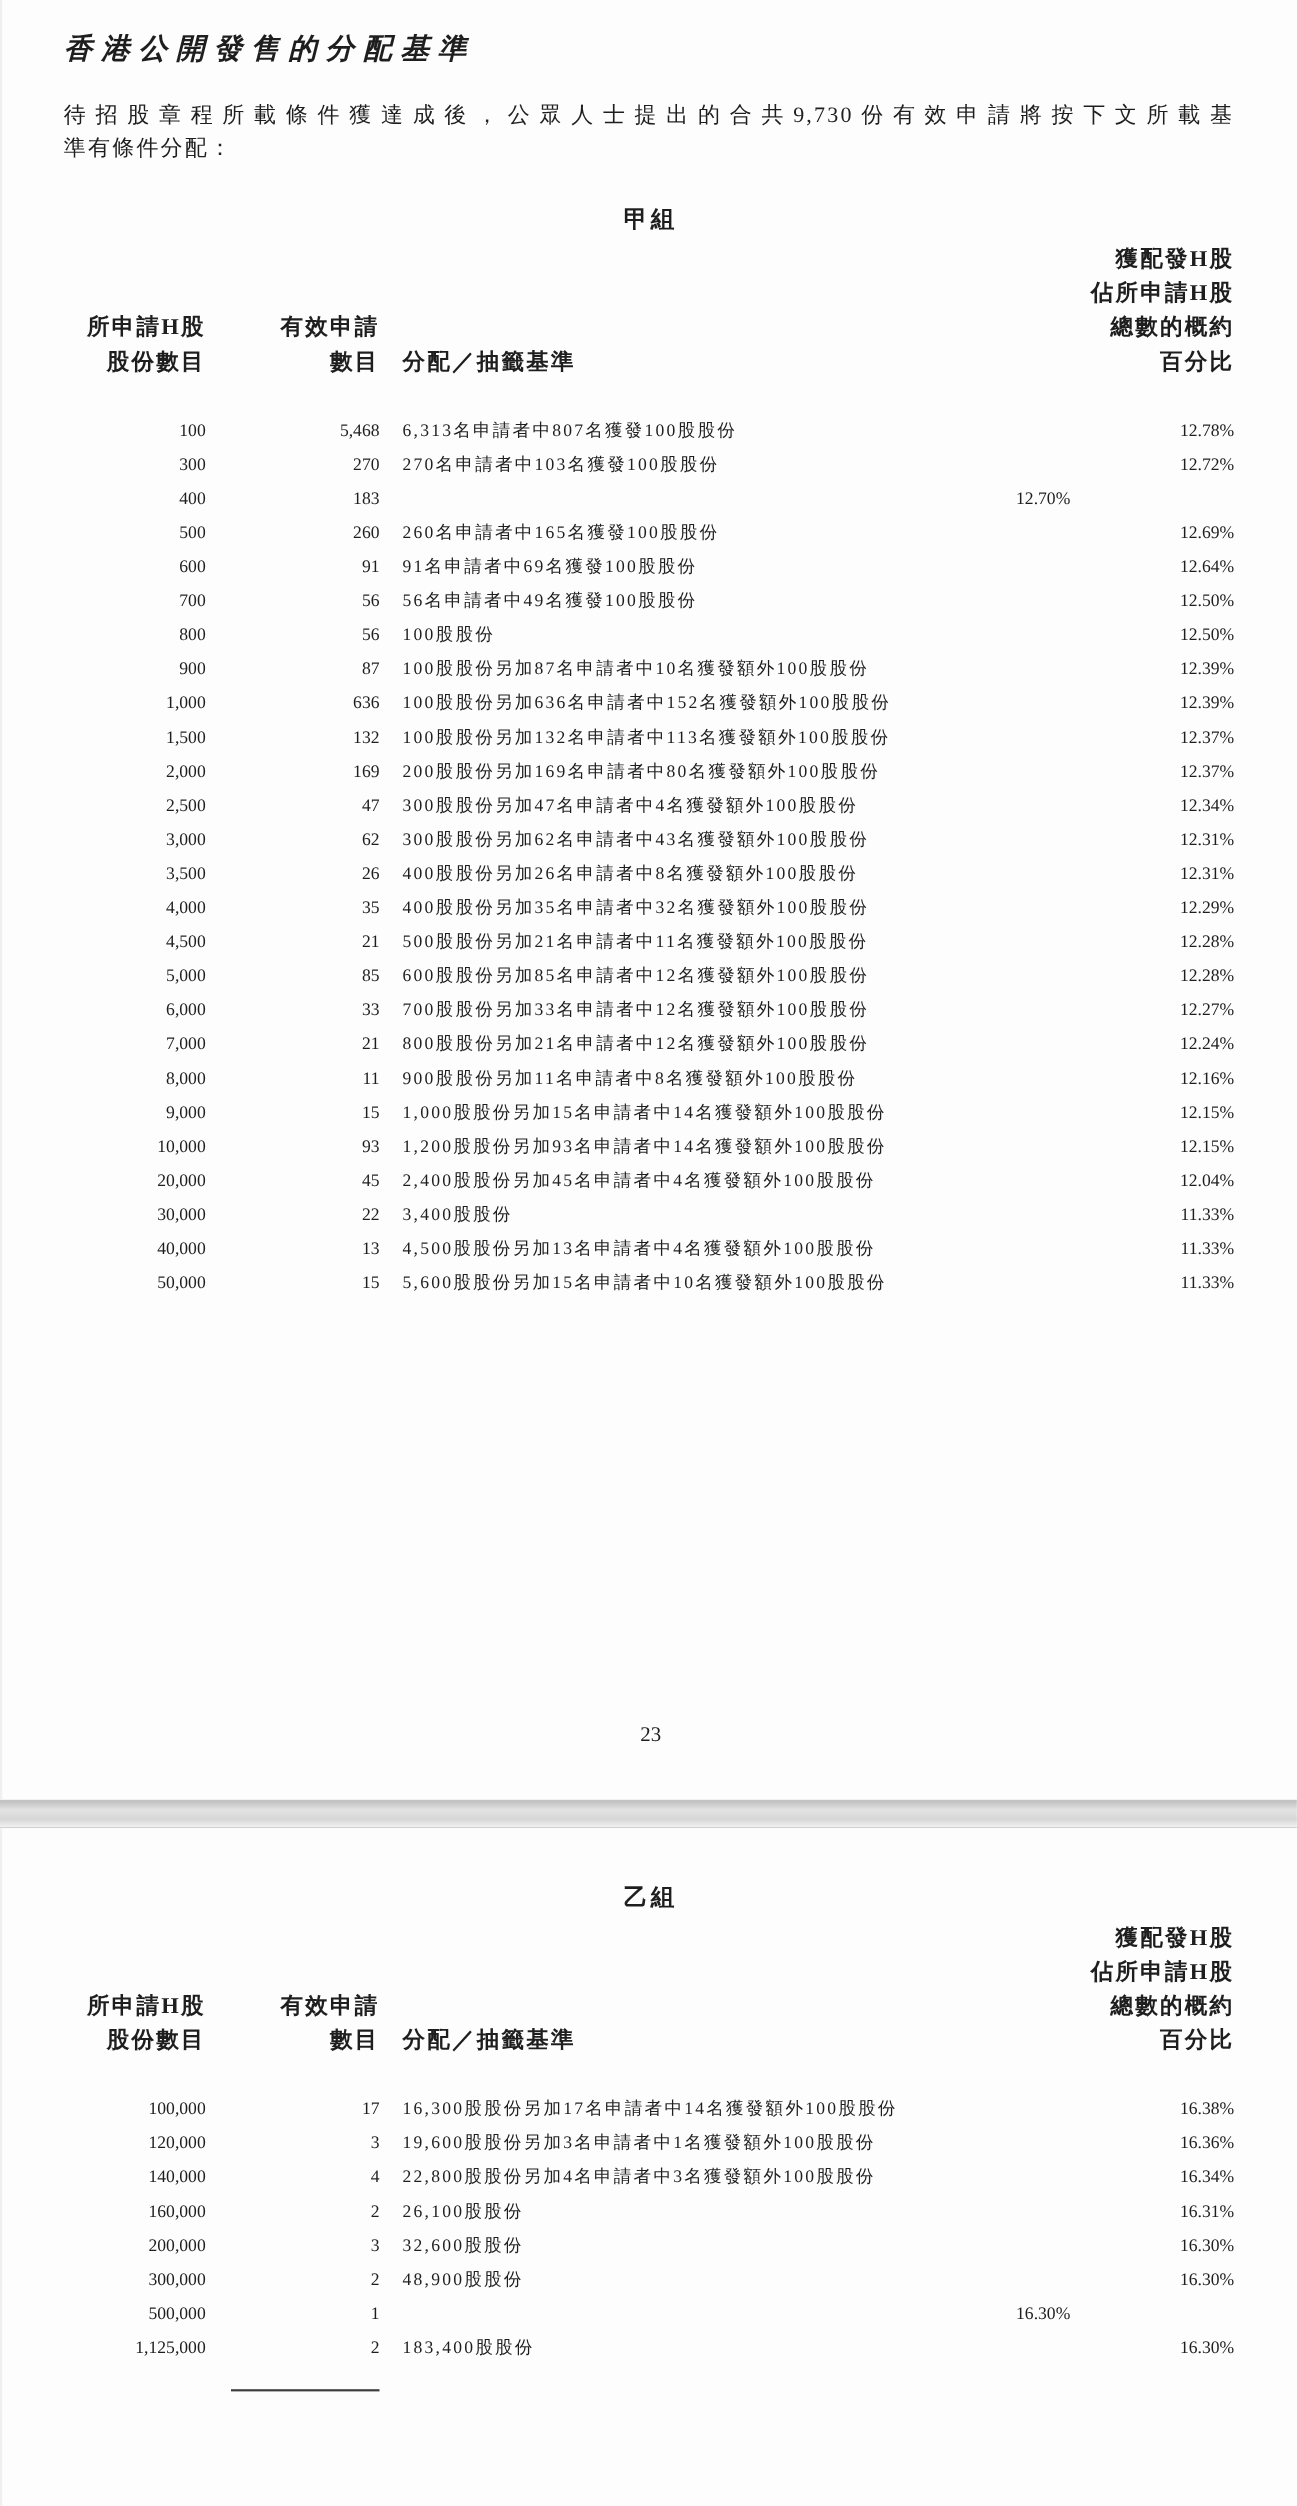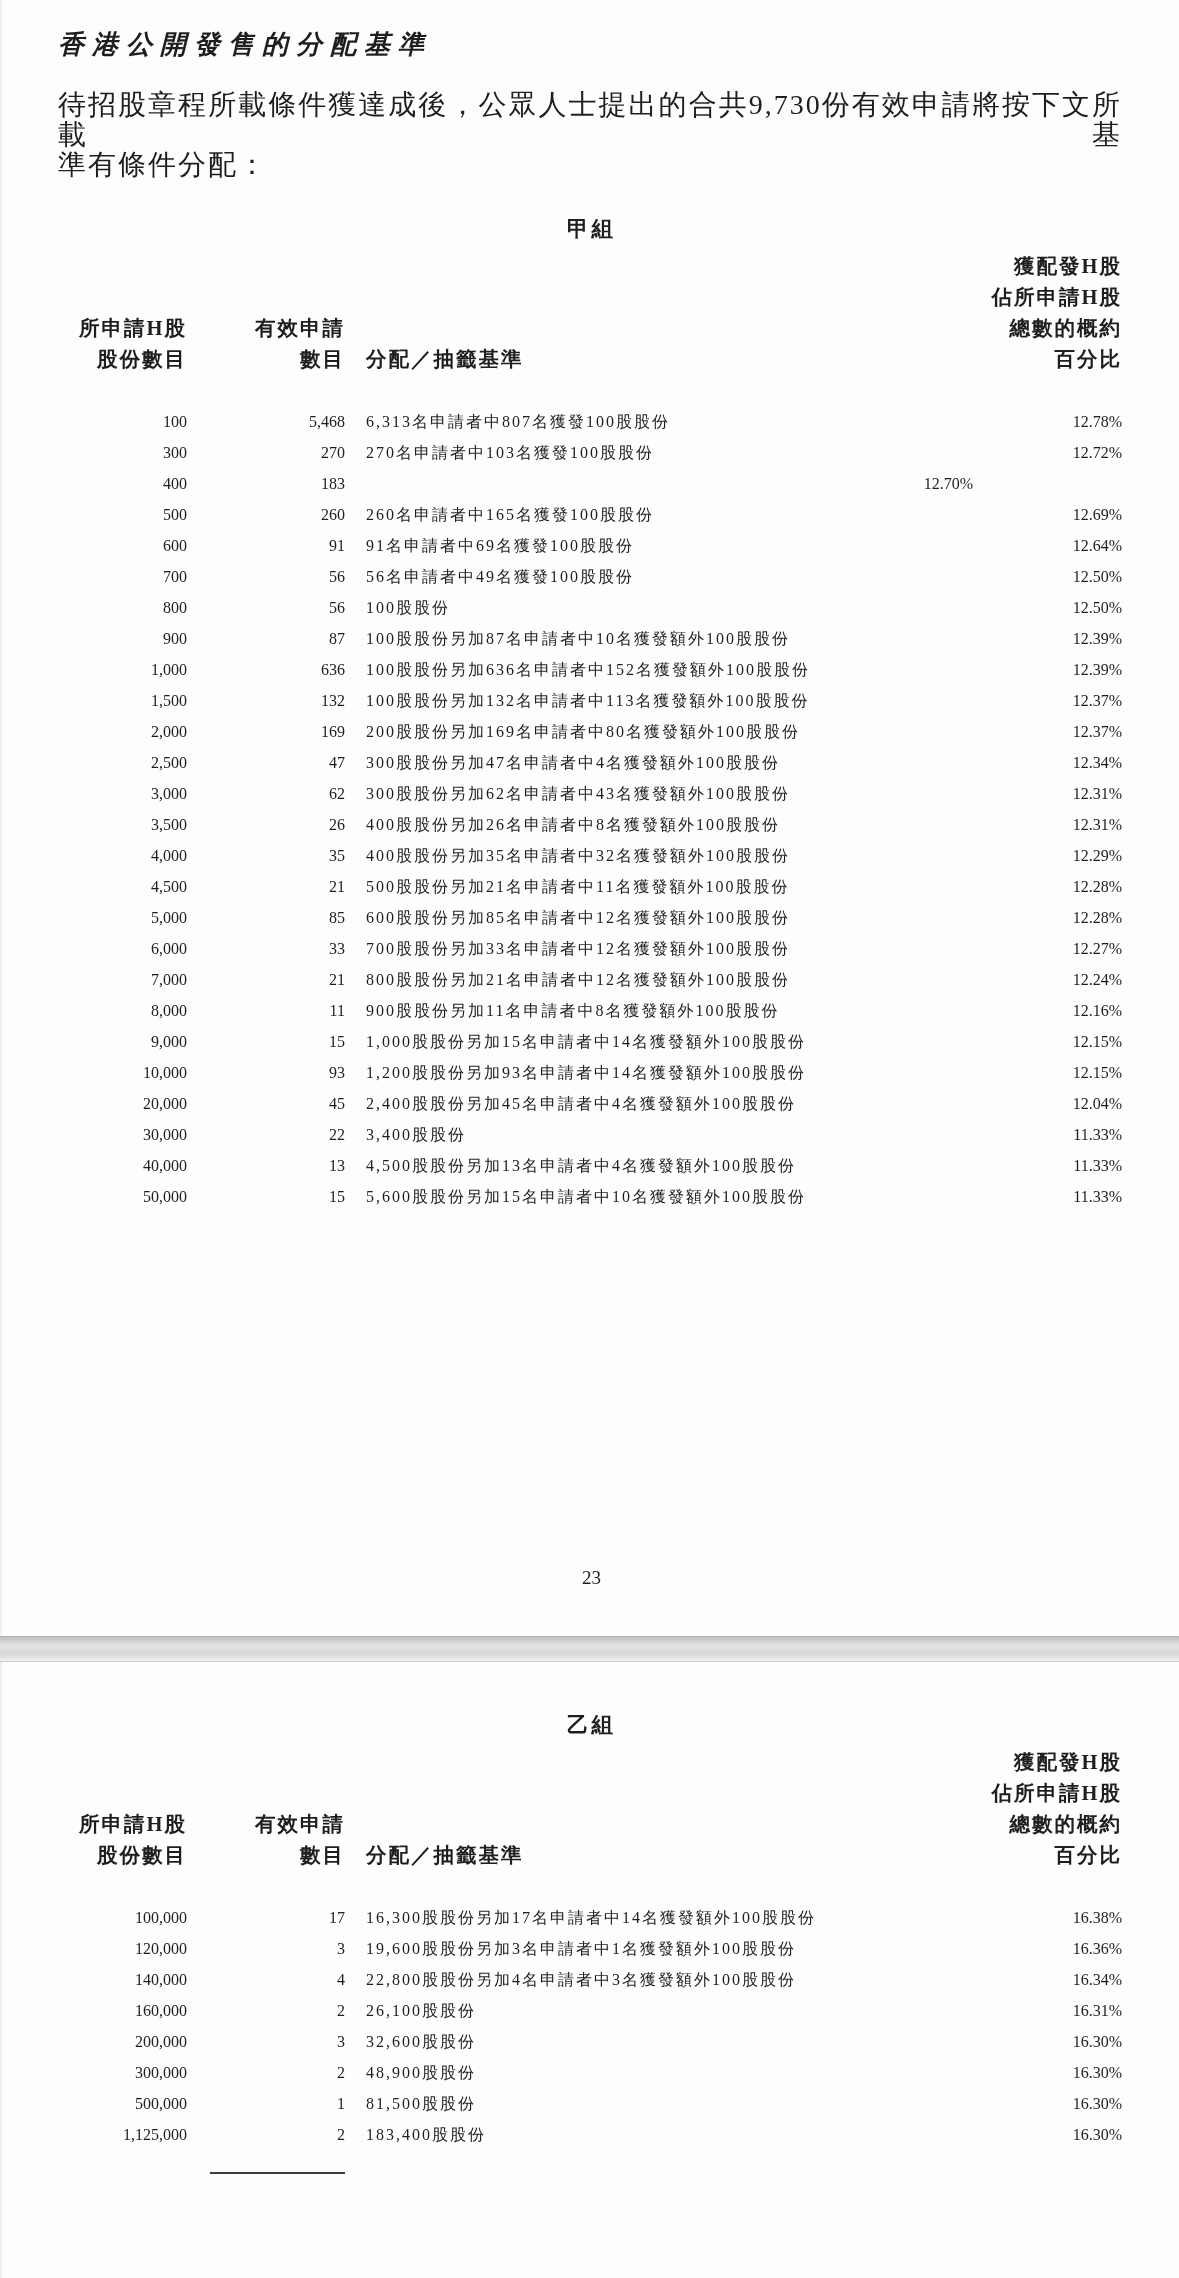--- a/index.html
+++ b/index.html
@@ -33,21 +33,21 @@
     padding: 30px 0 0 56px;
     font-size: 26px;
     line-height: 30px;
     font-weight: bold;
     font-style: italic;
     letter-spacing: 8px;
   }
   .intro {
     margin: 30px 59px 0 56px;
     width: 1064px;
-    font-size: 28px;
+    font-size: 20px;
     line-height: 30px;
     letter-spacing: 2px;
   }
   .intro-line-1 {
     display: block;
     text-align: justify;
     text-align-last: justify;
   }
   .intro-line-2 { display: block; }
 
@@ -403,21 +403,20 @@
       <div class="trow">
         <div class="c1">300,000</div>
         <div class="c2">2</div>
         <div class="c3">48,900股股份</div>
         <div class="c4">16.30%</div>
       </div>
 
       <div class="trow">
         <div class="c1">500,000</div>
         <div class="c2">1</div>
-        <div class="c3">81,500股股份</div>
         <div class="c4">16.30%</div>
       </div>
 
       <div class="trow">
         <div class="c1">1,125,000</div>
         <div class="c2">2</div>
         <div class="c3">183,400股股份</div>
         <div class="c4">16.30%</div>
       </div>
     </div>

